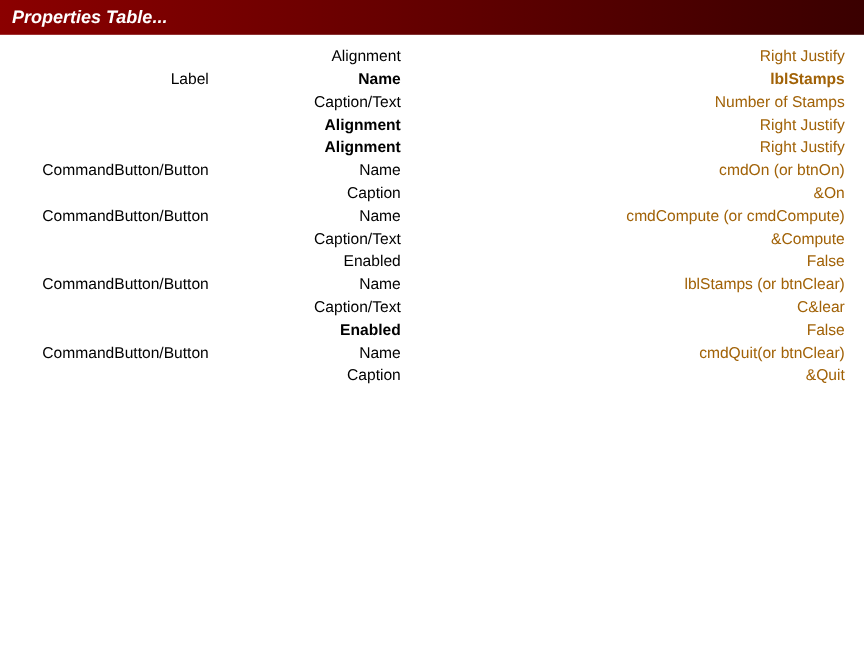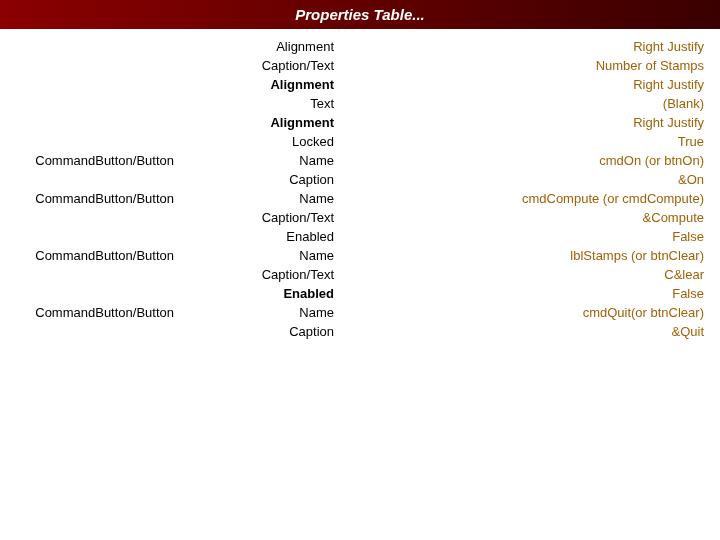--- a/index.html
+++ b/index.html
@@ -11,21 +11,20 @@
       font-size: 13px;
       overflow: hidden;
     }
     .title-bar {
       background: linear-gradient(to right, #8b0000, #3a0000);
       color: #fff;
       font-style: italic;
       font-size: 15px;
       padding: 6px 10px;
       font-weight: bold;
-      text-align: center;
     }
     .table-container {
       padding: 8px 10px;
     }
     table {
       width: 100%;
       border-collapse: collapse;
     }
     td {
       padding: 2px 6px;
@@ -54,43 +53,38 @@
 
 <div class="table-container">
   <table>
     <tbody id="table-body">
     <tr>
           <td class="col-object"></td>
           <td class="col-property">Alignment</td>
           <td class="col-value">Right Justify</td>
         </tr>
         <tr>
+          <td class="col-object">Label</td>
+          <td class="col-property" style="font-weight: bold;">Name</td>
+          <td class="col-value" style="font-weight: bold;">lblStamps</td>
+        </tr>
+        <tr>
           <td class="col-object"></td>
           <td class="col-property">Caption/Text</td>
           <td class="col-value">Number of Stamps</td>
         </tr>
         <tr>
           <td class="col-object"></td>
           <td class="col-property" style="font-weight: bold;">Alignment</td>
           <td class="col-value">Right Justify</td>
         </tr>
         <tr>
           <td class="col-object"></td>
-          <td class="col-property">Text</td>
-          <td class="col-value">(Blank)</td>
-        </tr>
-        <tr>
-          <td class="col-object"></td>
           <td class="col-property" style="font-weight: bold;">Alignment</td>
           <td class="col-value">Right Justify</td>
-        </tr>
-        <tr>
-          <td class="col-object"></td>
-          <td class="col-property">Locked</td>
-          <td class="col-value">True</td>
         </tr>
         <tr>
           <td class="col-object">CommandButton/Button</td>
           <td class="col-property">Name</td>
           <td class="col-value">cmdOn (or btnOn)</td>
         </tr>
         <tr>
           <td class="col-object"></td>
           <td class="col-property">Caption</td>
           <td class="col-value">&amp;On</td>

